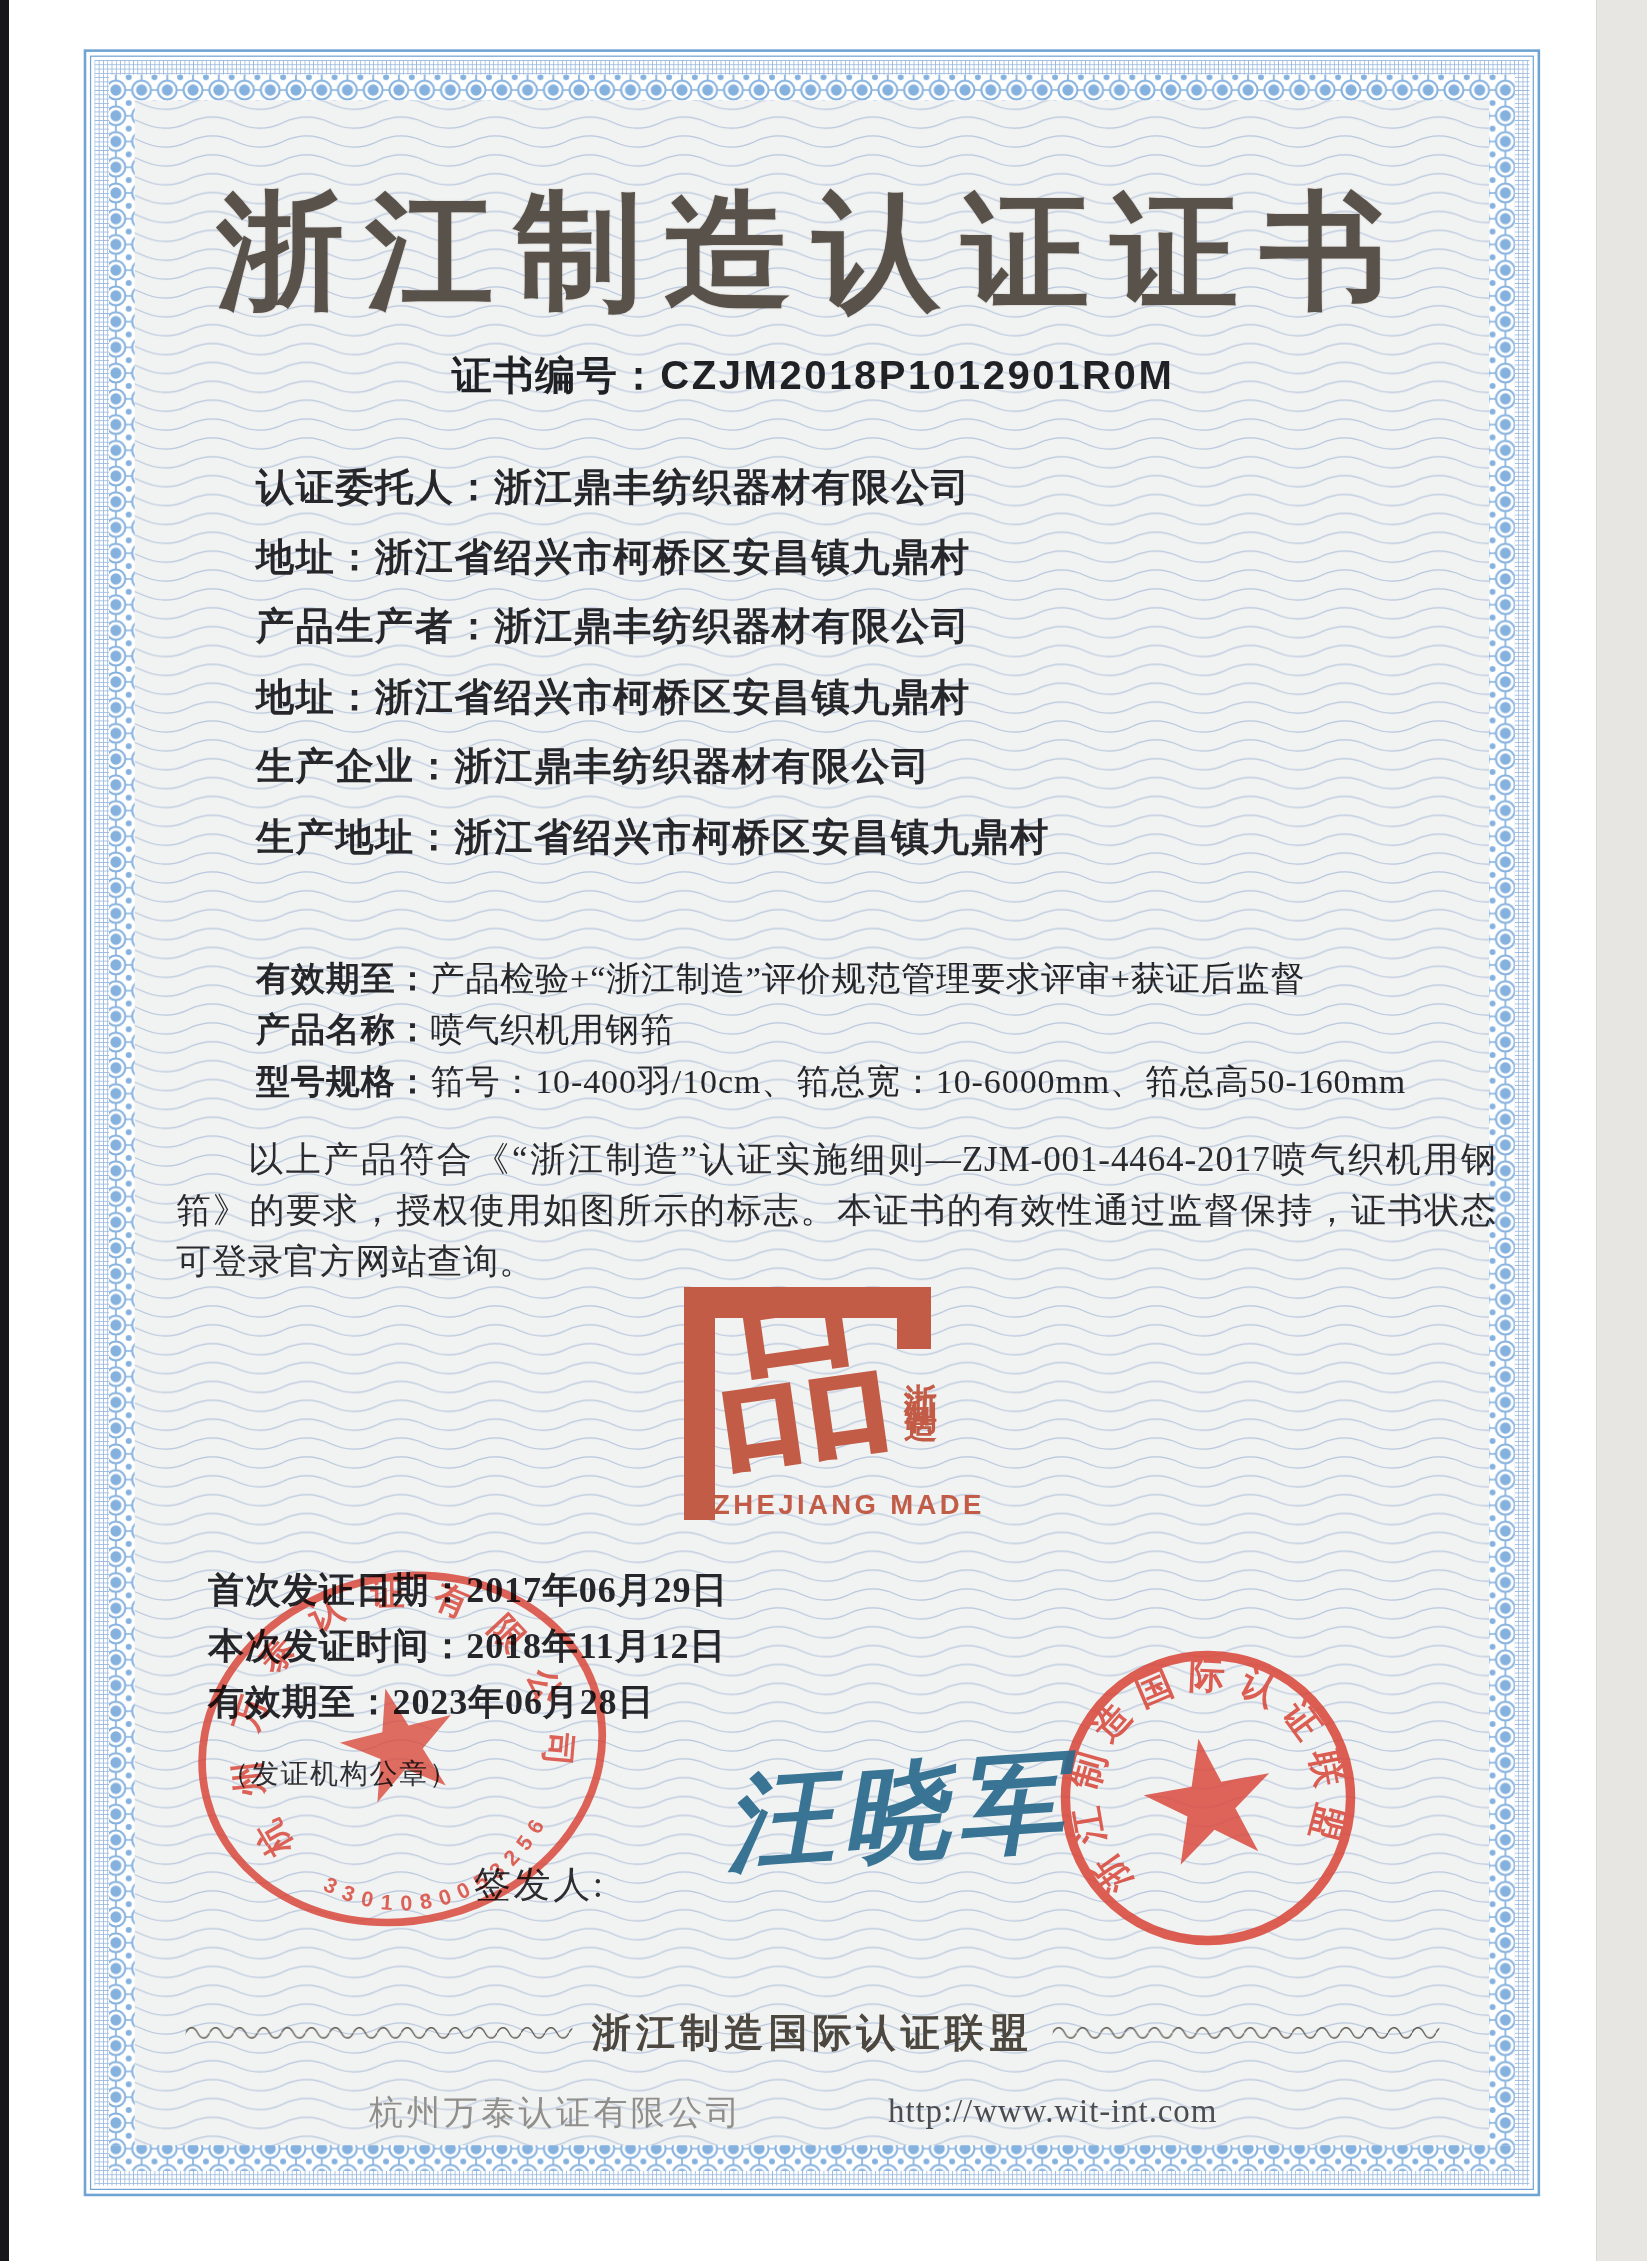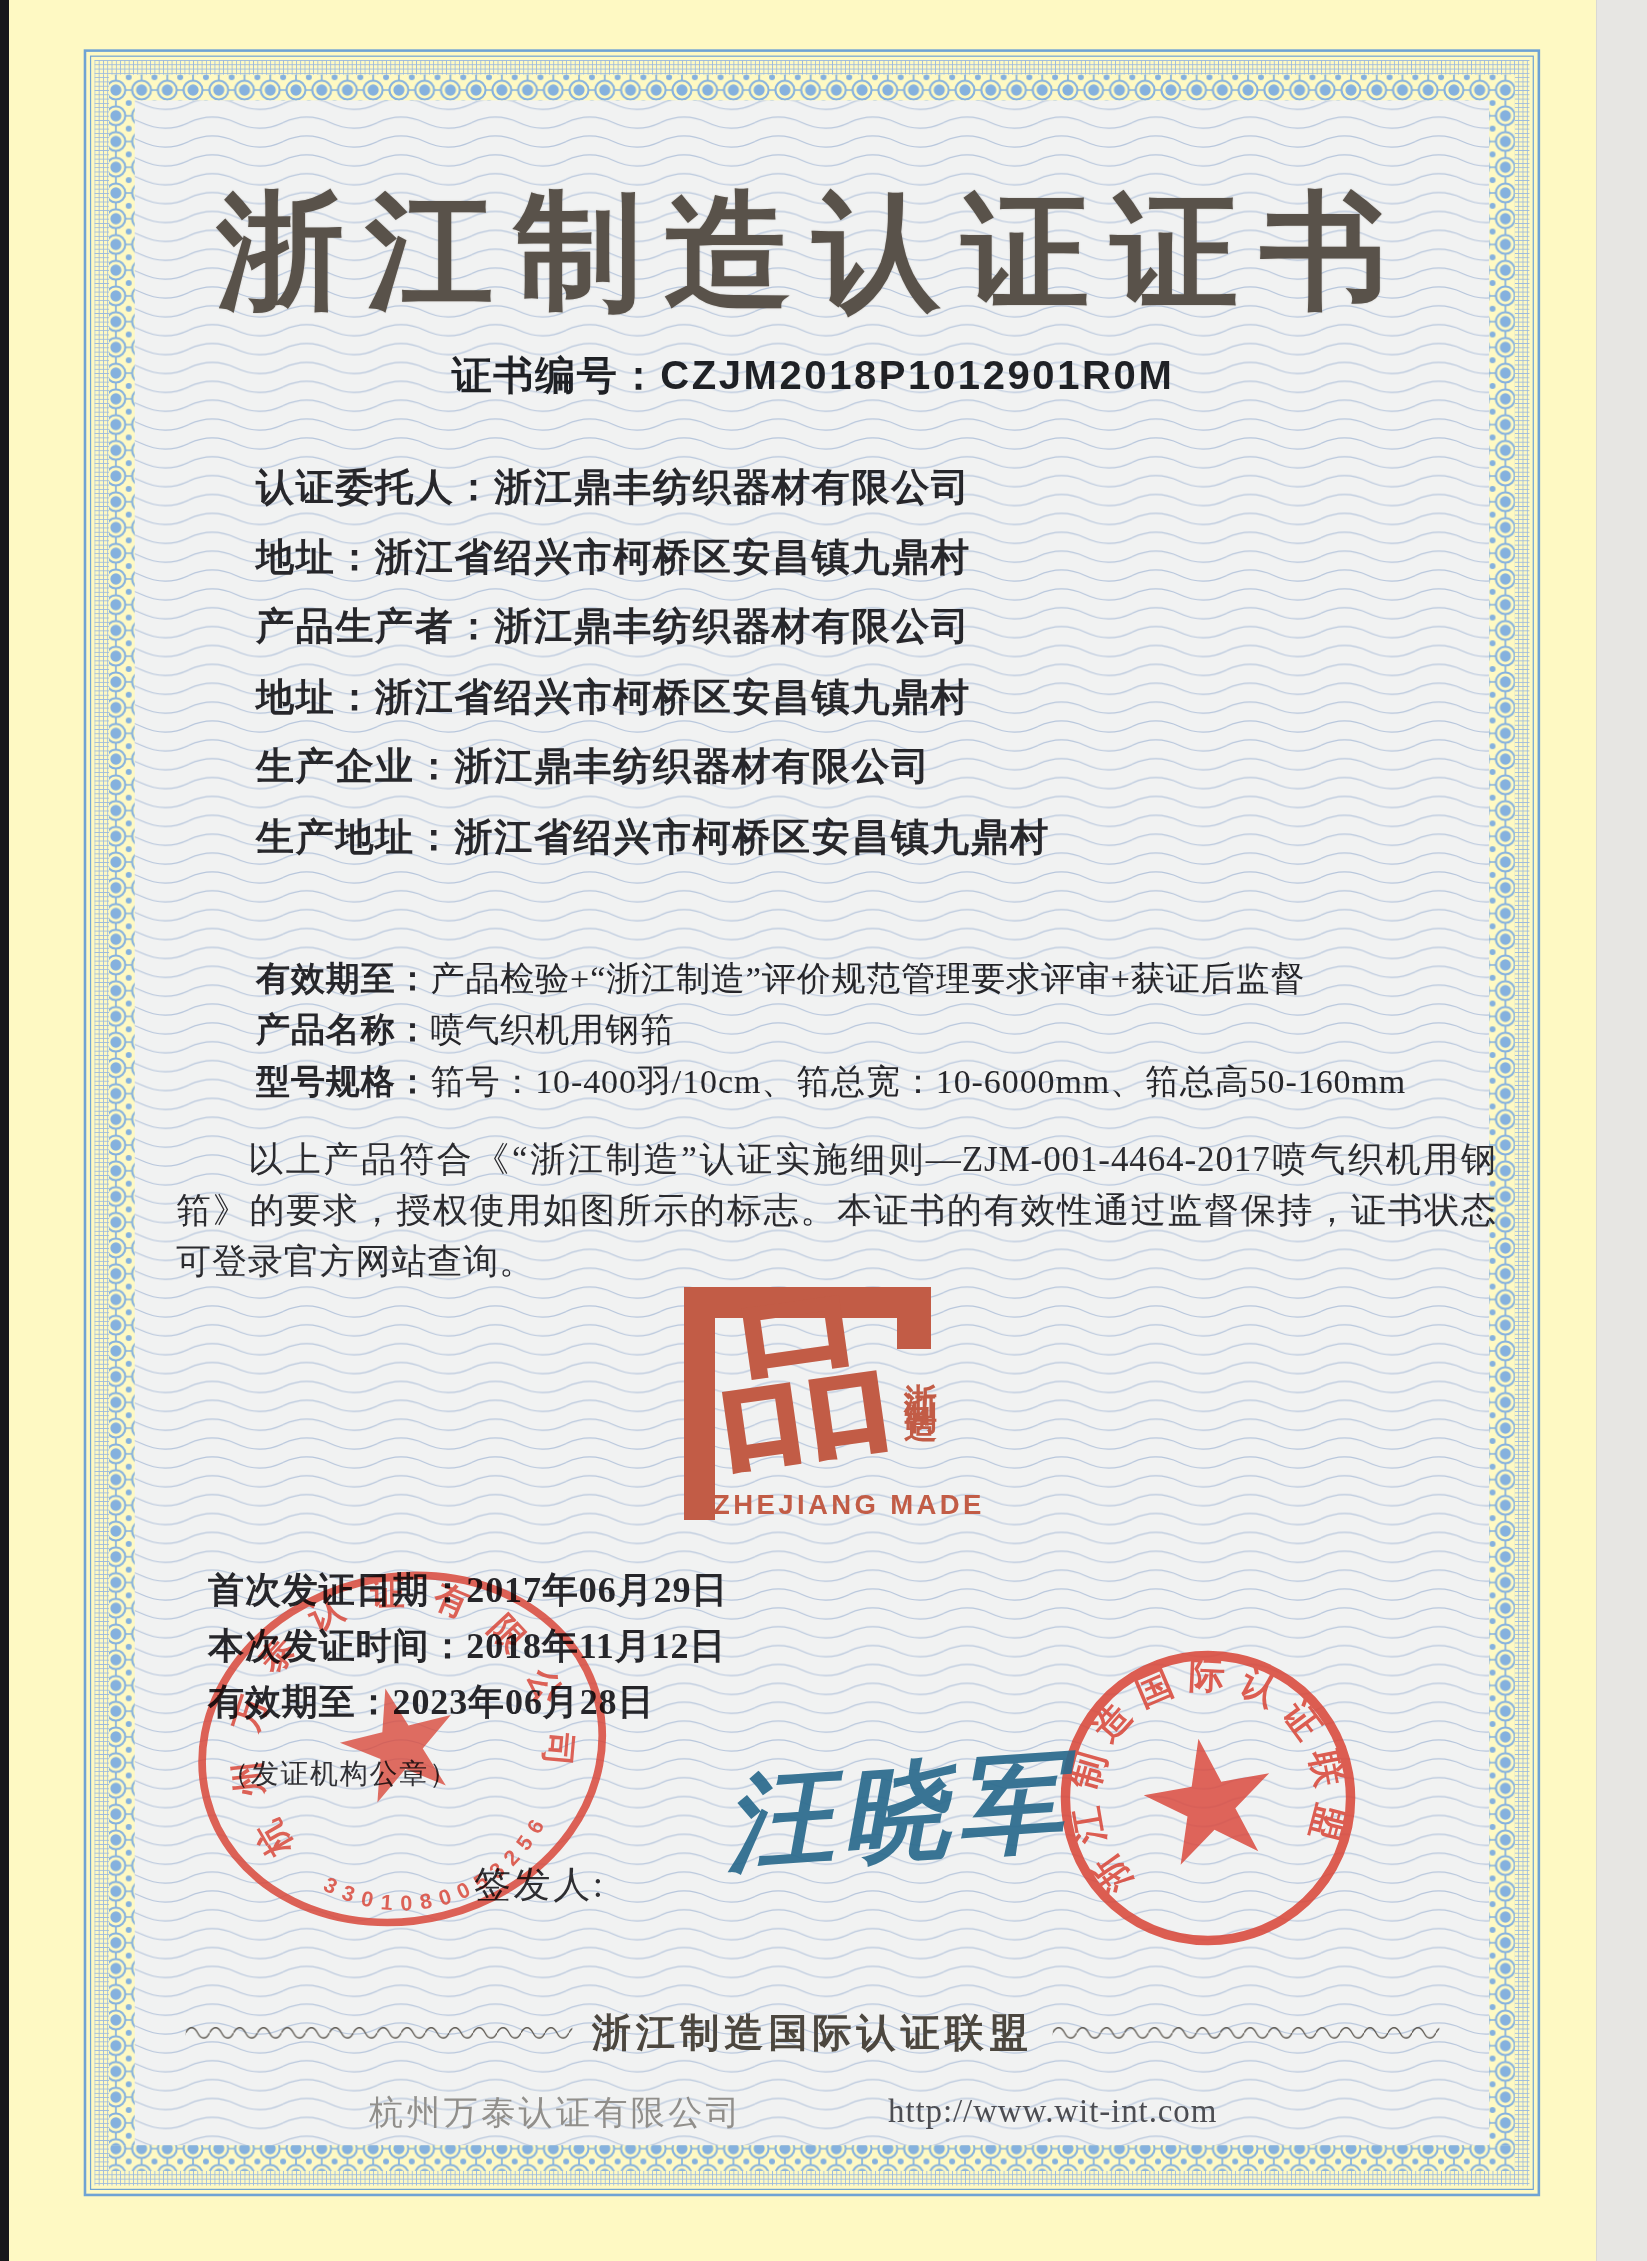--- a/index.html
+++ b/index.html
@@ -1,18 +1,18 @@
 <!DOCTYPE html>
 <html style="font-size:13.7px"><head>
 <meta charset="utf-8">
 <style>
   html,body{margin:0;padding:0;background:#d8d7d4;}
   .page{
     position:relative;width:1647px;height:2261px;overflow:hidden;
-    background:#fef9c3;
+    background:#ffffff;
     font-family:"Liberation Serif", serif;
   }
   .scan-edge-left{position:absolute;left:0;top:0;width:8.6px;height:100%;background:#17171b;}
   .scan-edge-right{position:absolute;right:0;top:0;width:50px;height:100%;background:#e7e6e3;border-left:0.9px solid #d9d8d4;}
   .bg-svg{position:absolute;left:0;top:0;z-index:1;}
   .content{position:absolute;left:0;top:0;width:100%;height:100%;z-index:4;}
 
   .title{
     position:absolute;left:137px;top:168px;width:1352px;text-align:center;
     font-family:"DejaVu Serif", serif;font-weight:700;font-size:127px;letter-spacing:22px;

